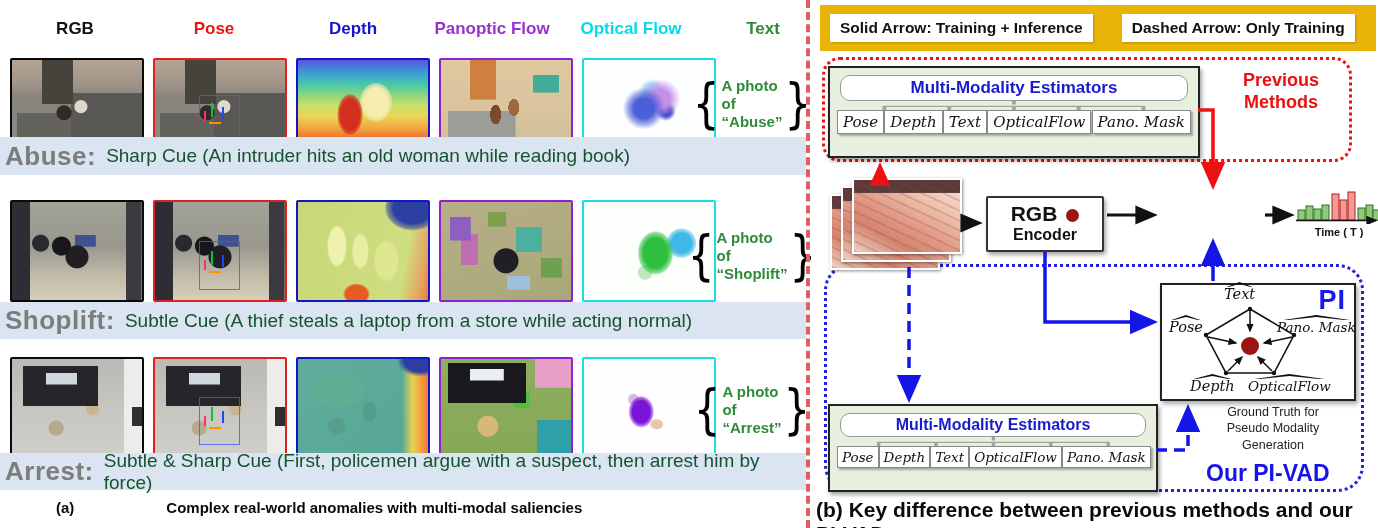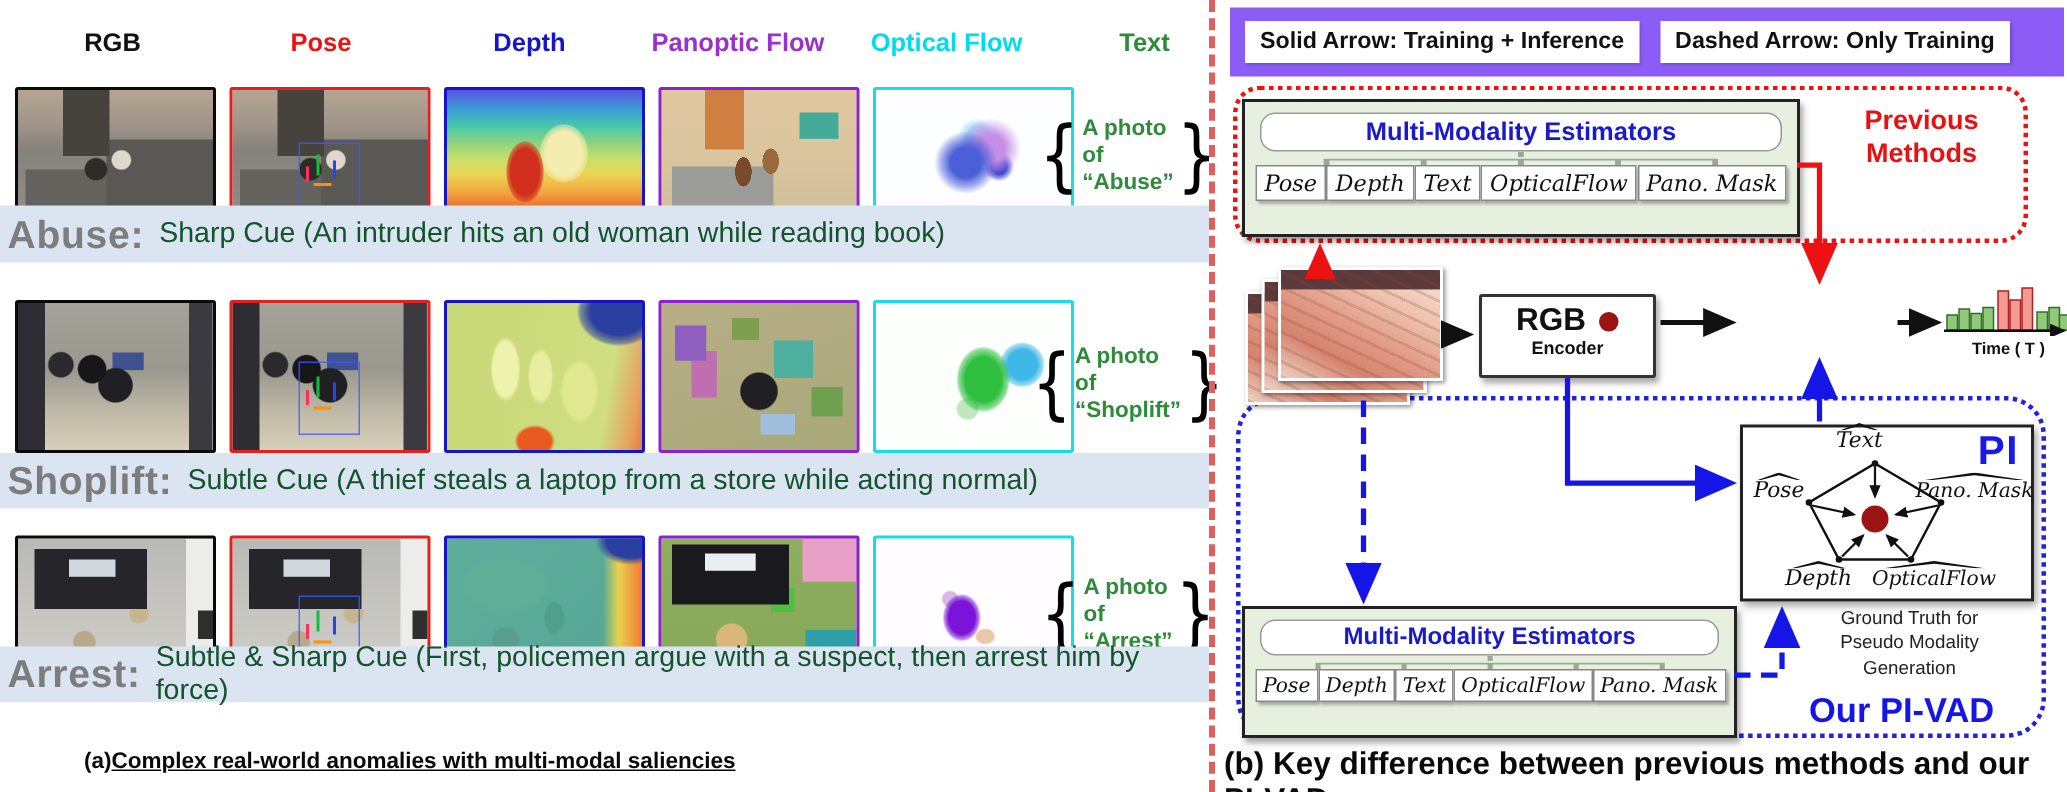--- a/index.html
+++ b/index.html
@@ -125,29 +125,29 @@
   .skel::after{content:"";position:absolute;left:34%;top:40%;width:30%;height:48%;
     border:1.5px solid rgba(60,90,255,.8);}
   
   .text-cell{position:absolute;left:694px;width:116px;display:flex;align-items:center;justify-content:center;gap:2px;}
   .tc1{top:66px;height:76px}.tc2{top:218px;height:76px}.tc3{top:372px;height:76px}
   .brace{font-family:"DejaVu Sans",sans-serif;font-size:42px;font-weight:400;color:#000;
     line-height:1;transform:scaleY(1.25);}
   .photo-label{color:#2e8b3a;font-weight:bold;font-size:15px;line-height:1.2;text-align:left;}
   
   .cue-bar{position:absolute;left:0;width:806px;background:#dbe5f1;display:flex;align-items:center;padding-left:5px;box-sizing:border-box;}
-  .bar1{top:137px;height:38px}.bar2{top:302px;height:37px}.bar3{top:431px;height:37px}
+  .bar1{top:137px;height:38px}.bar2{top:302px;height:37px}.bar3{top:453px;height:37px}
   .cue-name{color:#7d7d7d;font-weight:bold;font-size:26px;margin-right:10px;letter-spacing:.5px;}
   .cue-text{color:#14532d;font-size:19px;}
   .caption-a{position:absolute;left:56px;top:499px;font-weight:bold;font-size:15px;color:#0a0a0a;}
-  .caption-a .cap-txt{text-decoration:underline;}
+  .caption-a .cap-txt{margin-left:92px;}
   
   .panel-b{position:absolute;left:806px;top:0;width:568px;height:528px;border-left:4px dashed #dd5f5f;}
-  .legend-strip{position:absolute;left:10px;right:2px;top:5px;height:46px;background:#8b5cf6;
-    display:flex;align-items:center;gap:14px;padding-left:10px;box-sizing:border-box;}
+  .legend-strip{position:absolute;left:10px;right:2px;top:5px;height:46px;background:#eab308;
+    display:flex;align-items:center;gap:29px;padding-left:10px;box-sizing:border-box;}
   .legend-box{background:#fff;padding:5px 10px;font-weight:bold;font-size:15.5px;box-shadow:1px 1px 2px rgba(0,0,0,.2);}
   .prev-box{position:absolute;left:12px;top:57px;width:530px;height:105px;border:3px dotted #ee1111;border-radius:18px;box-sizing:border-box;}
   .our-box{position:absolute;left:14px;top:264px;width:540px;height:228px;border:3px dotted #2222dd;border-radius:26px;box-sizing:border-box;}
   .est-box{position:absolute;background:#e7f0df;border:2px solid #222;box-shadow:2px 3px 4px rgba(0,0,0,.35);box-sizing:border-box;}
   .est-top{left:18px;top:66px;width:372px;height:92px;}
   .est-bottom{left:18px;top:404px;width:330px;height:88px;}
   .est-title{background:#fff;border:1px solid #999;border-radius:10px;color:#1a1acd;font-weight:bold;
     font-size:17px;text-align:center;margin:7px 10px 0;padding:2px 0;}
   .est-bottom .est-title{font-size:16px;}
   .tree{display:block;width:88%;height:9px;margin:0 auto;}
@@ -163,21 +163,21 @@
     background-image:
       repeating-linear-gradient(25deg, rgba(150,70,55,.22) 0 2px, rgba(0,0,0,0) 2px 9px),
       linear-gradient(#5a3a3a,#5a3a3a),
       linear-gradient(210deg,#f6e3d8 0%,#eec2ae 30%,#e09a86 55%,#d4836e 75%,#edd3c4 100%);
     background-repeat:no-repeat;background-position:0 0,0 0,0 0;background-size:100% 100%,100% 18%,100% 100%;}
   .frame.f3{right:22px;top:16px}.frame.f2{right:11px;top:8px}.frame.f1{right:0;top:0}
   .enc-box{position:absolute;left:176px;top:196px;width:118px;height:56px;background:#fff;border:2px solid #333;
     border-radius:2px;box-shadow:2px 3px 4px rgba(0,0,0,.35);text-align:center;box-sizing:border-box;}
   .enc-line1{font-weight:bold;font-size:21px;line-height:1.2;margin-top:3px;}
   .enc-dot{display:inline-block;width:13px;height:13px;border-radius:50%;background:#9b1313;margin-left:9px;vertical-align:middle;}
-  .enc-line2{font-weight:bold;font-size:12px;line-height:1.1;}
+  .enc-line2{font-weight:bold;font-size:16px;line-height:1.1;}
   .vad-box{position:absolute;left:352px;top:192px;width:100px;height:46px;background:#cfe2f3;border:2px solid #222;
     border-radius:4px;box-shadow:2px 3px 4px rgba(0,0,0,.35);display:flex;align-items:center;justify-content:center;
     font-weight:bold;font-size:27px;box-sizing:border-box;letter-spacing:1px;}
   .chart{position:absolute;left:486px;top:180px;width:86px;height:62px;text-align:center;}
   .time-label{font-weight:bold;font-size:11px;margin-top:-2px;}
   
   .pi-box{position:absolute;left:350px;top:283px;width:196px;height:118px;background:#fff;border:2px solid #222;
     box-shadow:2px 3px 5px rgba(0,0,0,.35);box-sizing:border-box;}
   .pi-tag{position:absolute;right:8px;top:0px;color:#1a1ae8;font-weight:800;font-size:27px;letter-spacing:1px;}
   .pi-name{position:absolute;font-family:"DejaVu Serif",serif;font-style:italic;font-size:14.5px;white-space:nowrap;}

